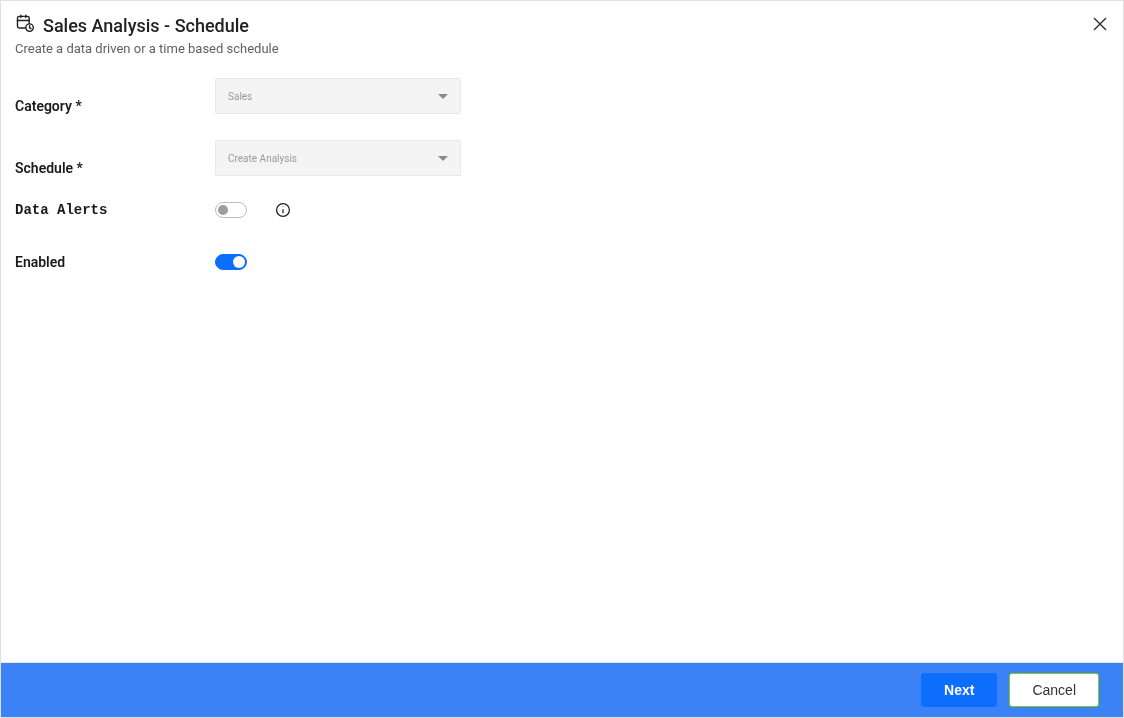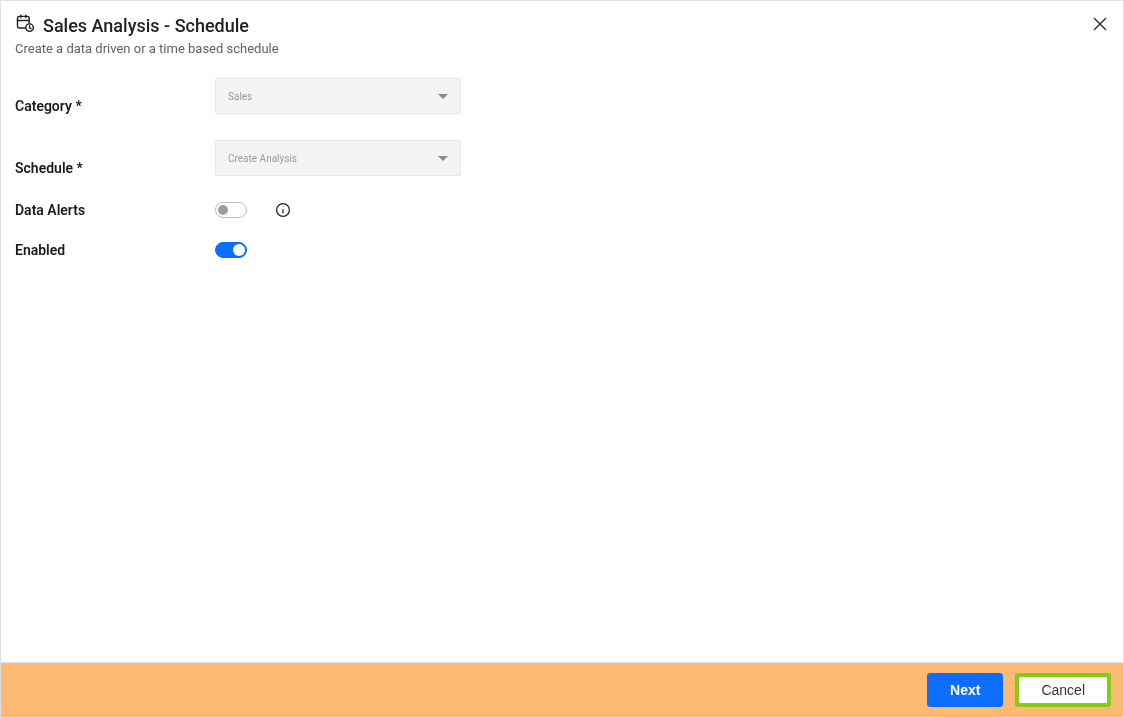--- a/index.html
+++ b/index.html
@@ -51,21 +51,21 @@
     }
     .body {
       flex: 1;
       padding: 14px 14px 0 14px;
     }
     .form-row {
       display: flex;
       align-items: flex-end;
       margin-bottom: 26px;
     }
-    .form-row.tight { margin-bottom: 24px; }
+    .form-row.tight { margin-bottom: 36px; font-family: Liberation Mono, monospace; }
     .form-label {
       width: 200px;
       flex-shrink: 0;
       font-size: 14px;
       font-weight: 600;
       color: #1a1a1a;
     }
     .select-field {
       width: 246px;
       height: 36px;
@@ -129,22 +129,22 @@
     }
     .info-icon {
       margin-left: 28px;
       display: inline-flex;
       align-items: center;
       color: #212121;
       vertical-align: middle;
     }
     .footer {
       border-top: 1px solid #e6e6e6;
-      background: #fdba74;
-      padding: 10px 12px;
+      background: #3b82f6;
+      padding: 10px 24px;
       display: flex;
       justify-content: flex-end;
       gap: 12px;
       align-items: flex-end;
     }
     .btn {
       height: 34px;
       padding: 0 22px;
       font-size: 14px;
       border-radius: 3px;
@@ -153,21 +153,21 @@
     }
     .btn-primary {
       background: #0d6efd;
       color: #fff;
       border: 1px solid #0d6efd;
       font-weight: 600;
     }
     .btn-secondary {
       background: #fff;
       color: #333;
-      border: 4px solid #84cc16;
+      border: 1px solid #84cc16;
     }
   </style>
 </head>
 <body>
 
 <div class="modal">
 
   <div class="header">
     <div class="title-row">
       <span>

